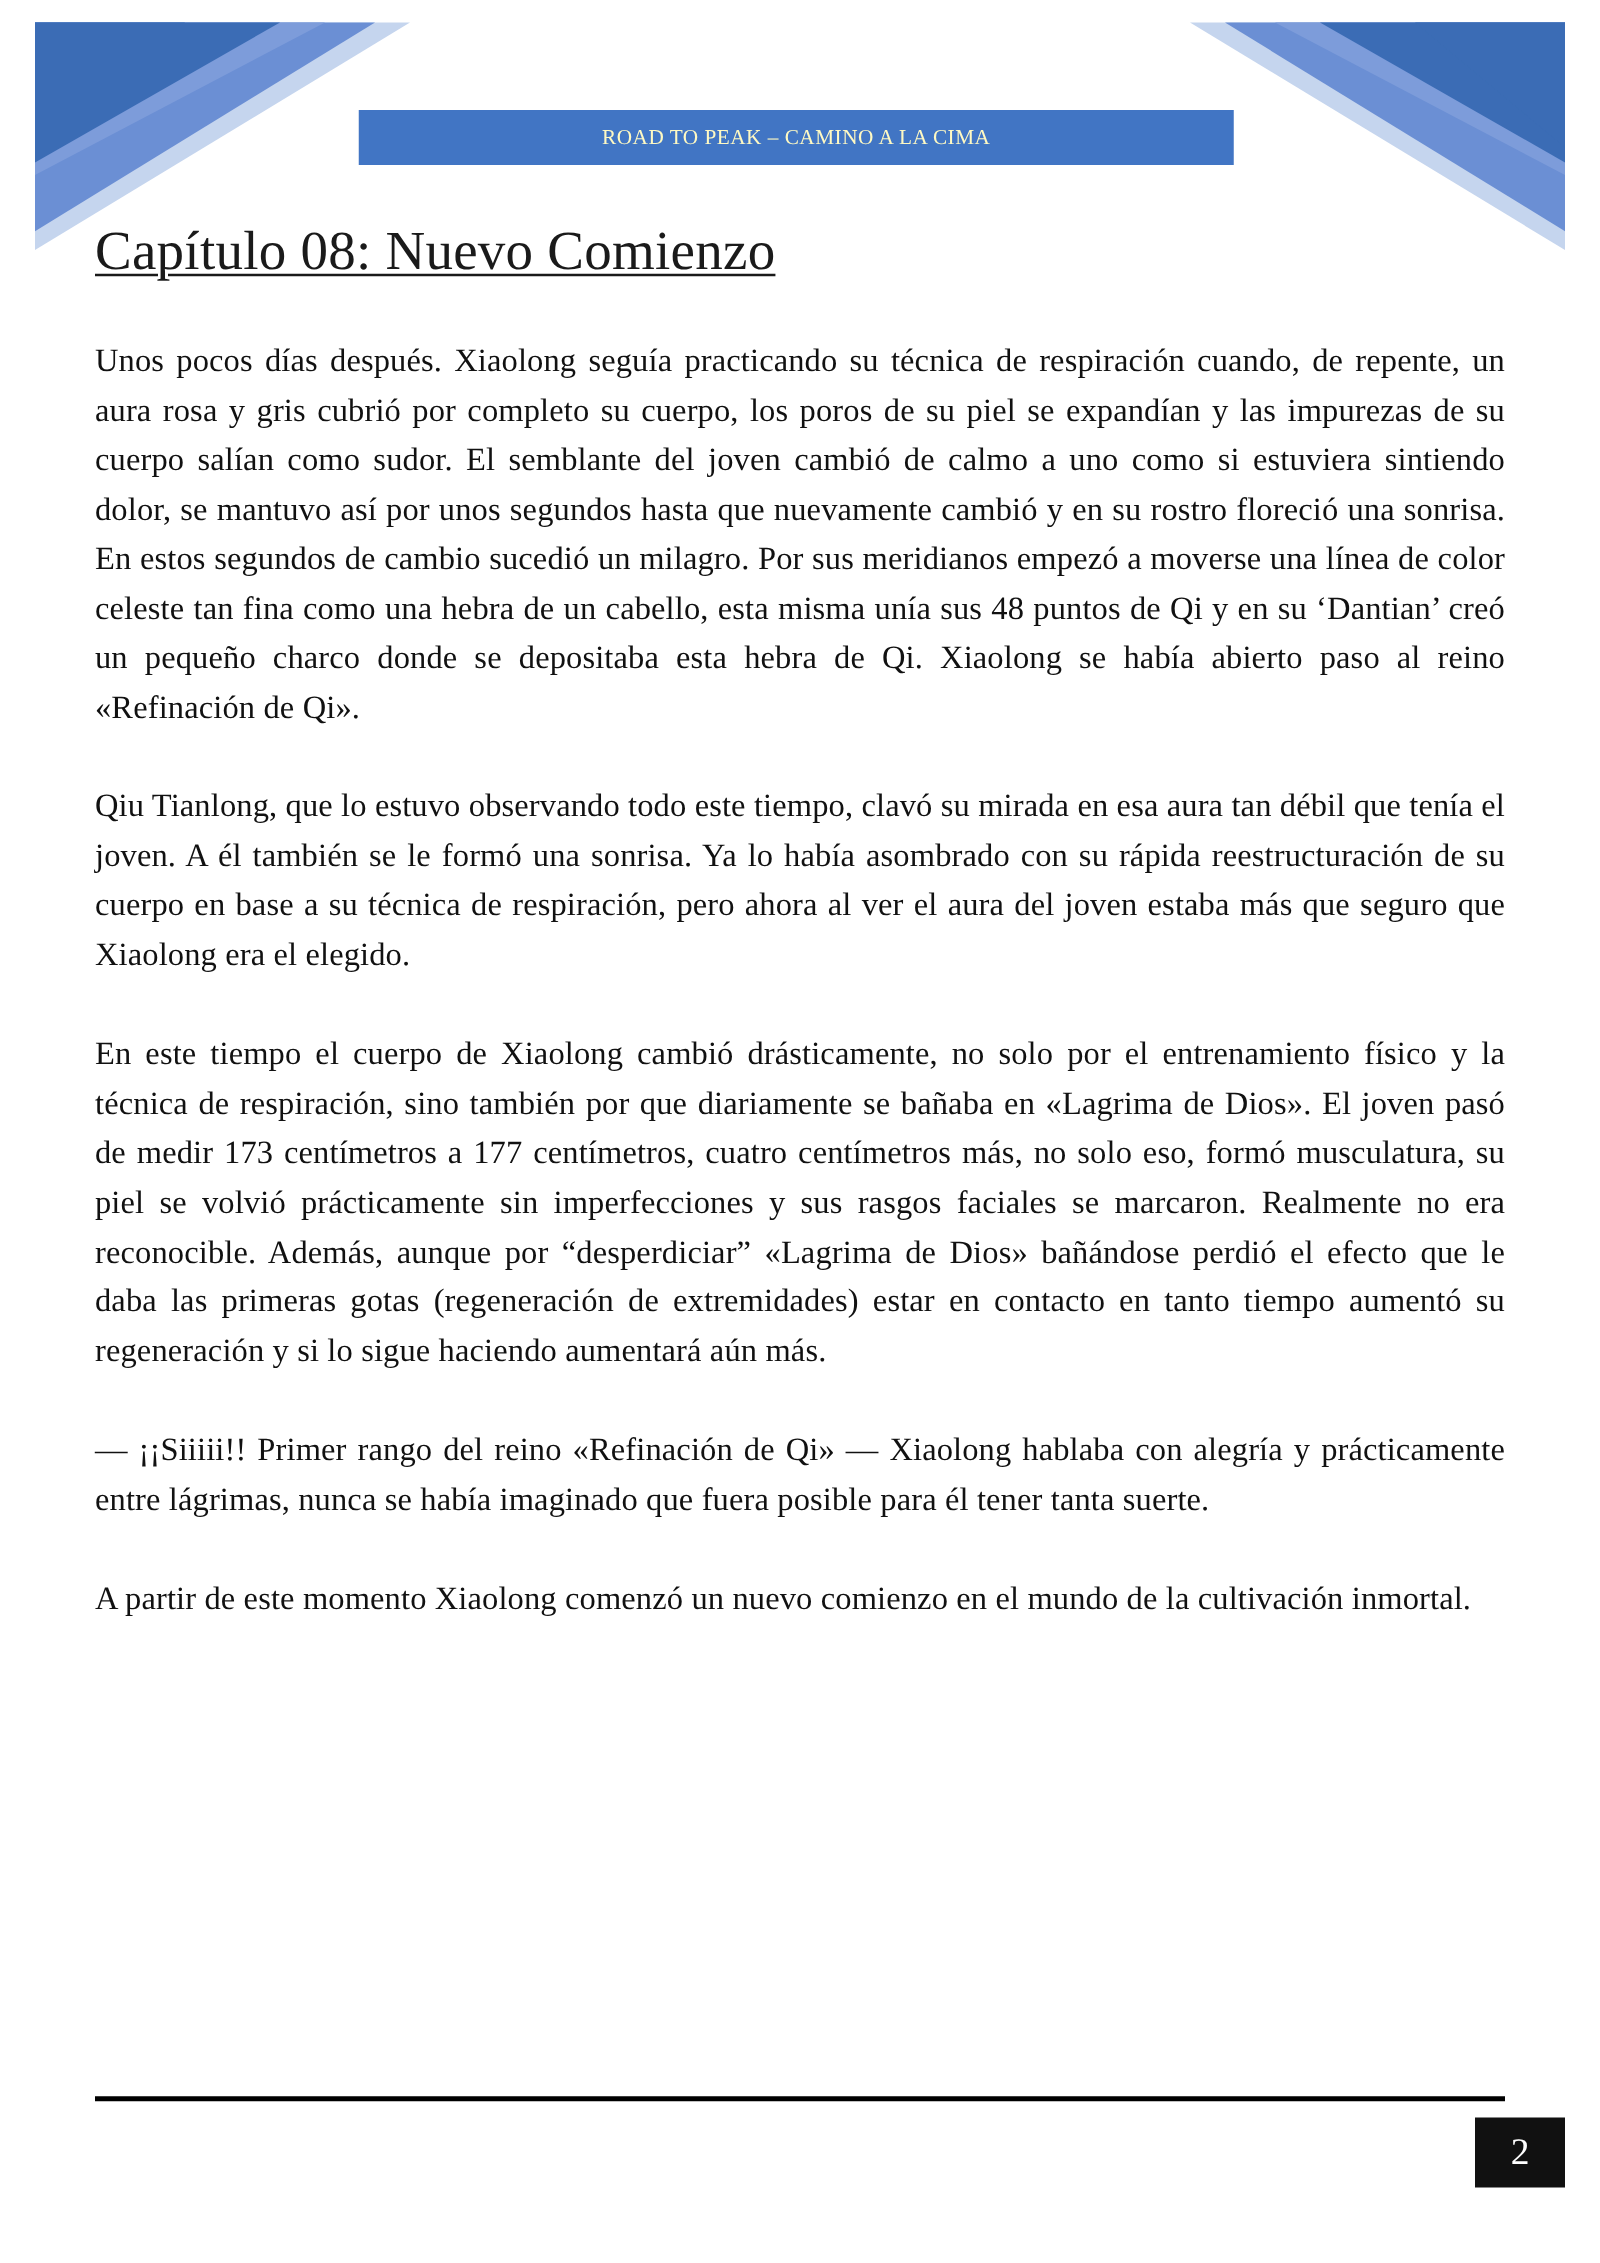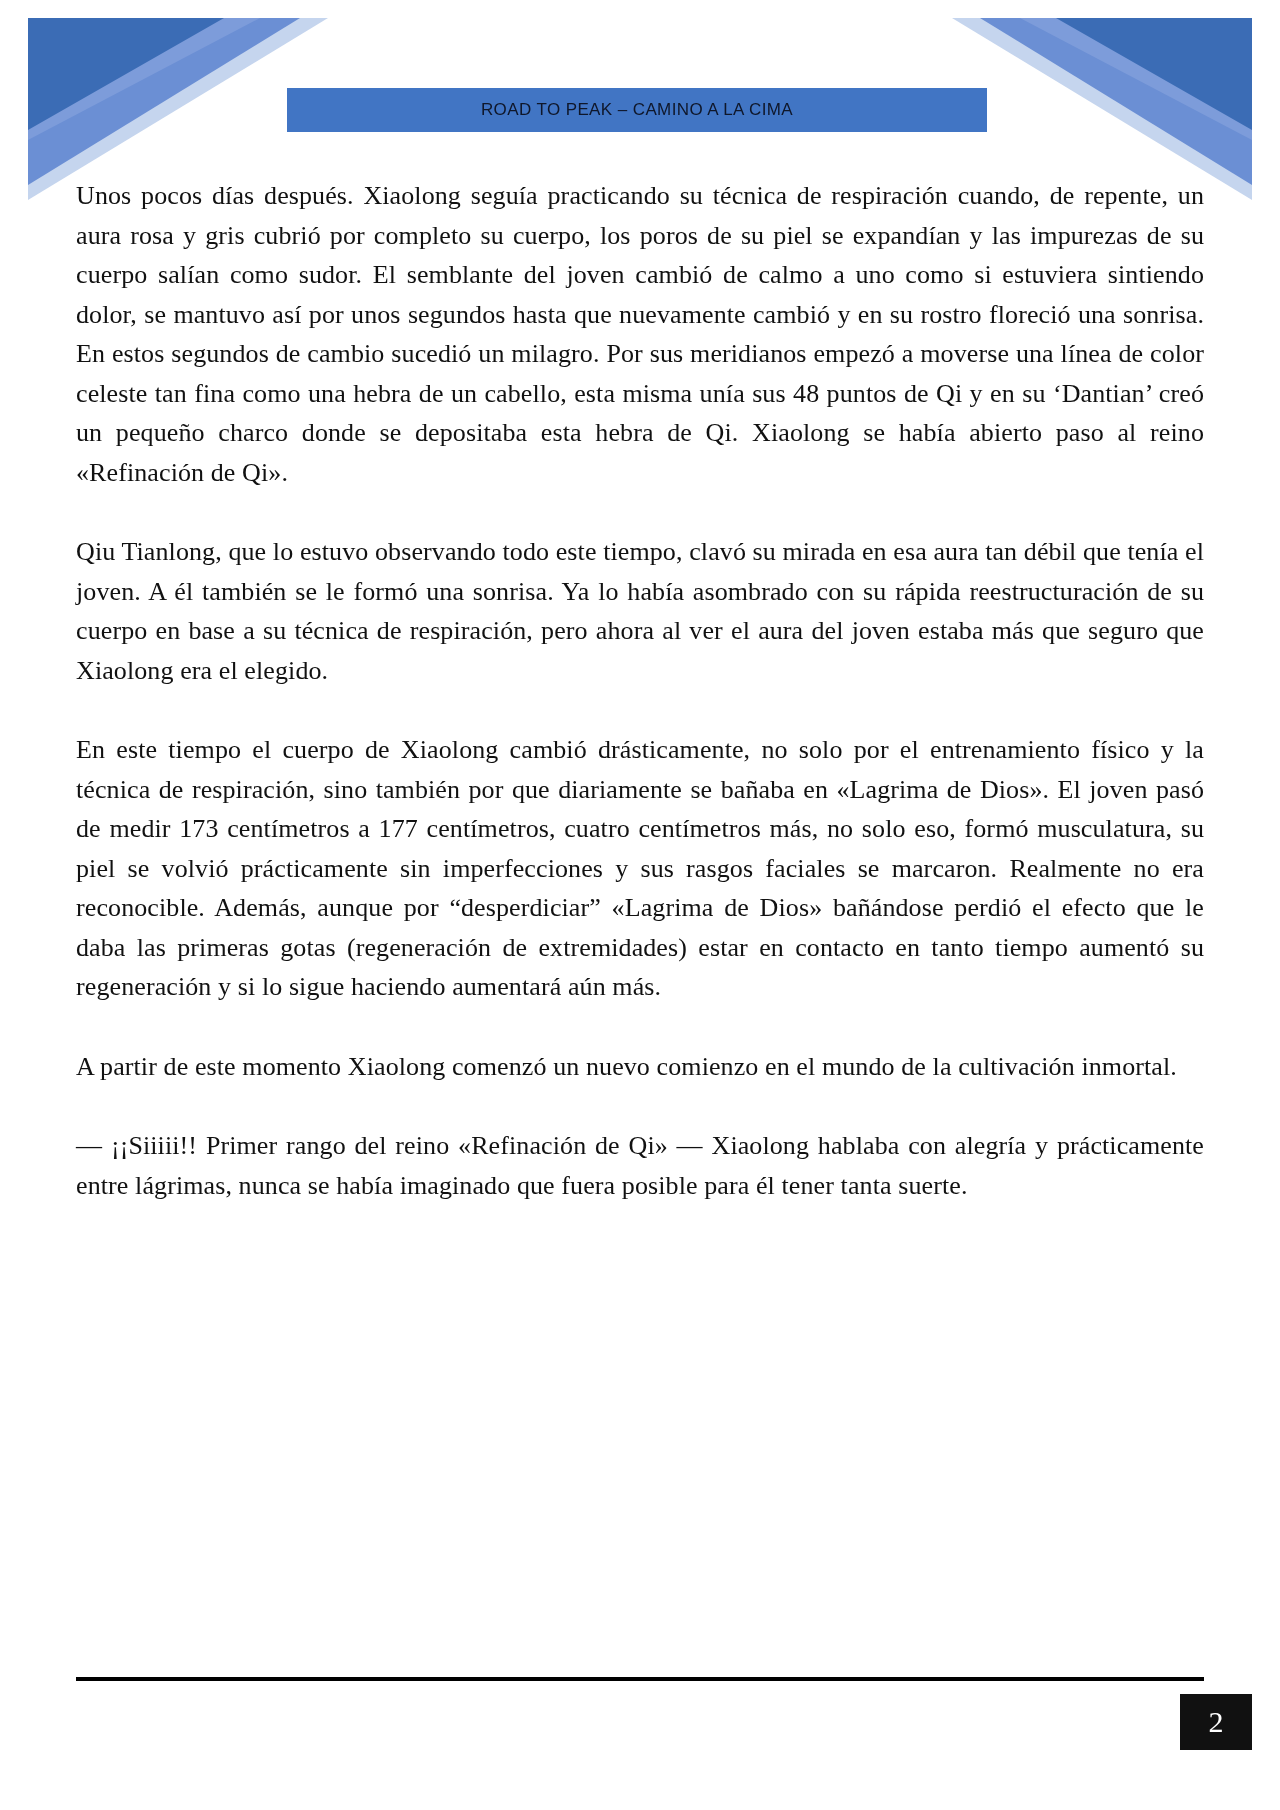--- a/index.html
+++ b/index.html
@@ -44,22 +44,22 @@
     left: 287px;
     top: 88px;
     width: 700px;
     height: 44px;
     background: #4175c4;
     display: flex;
     align-items: center;
     justify-content: center;
   }
   .header-banner-text {
-    color: #0f172a;
-    font-family: Liberation Sans, sans-serif;
+    color: #fef9c3;
+    font-family: Liberation Serif, serif;
     font-size: 17px;
     letter-spacing: 0.4px;
     white-space: nowrap;
   }
 
   
   .content {
     position: absolute;
     left: 76px;
     top: 176px;
@@ -144,26 +144,27 @@
       <polygon points="0,18 120,18 0,118" fill="#3b6cb5"></polygon>
     </svg>
   </div>
 
   <div class="header-banner">
     <span class="header-banner-text">ROAD TO PEAK – CAMINO A LA CIMA</span>
   </div>
 
   <div class="content">
 
+    <h1 class="chapter-title"><span class="u">Capítulo 08: Nuevo Comienzo</span></h1>
 
     <p class="para">Unos pocos días después. Xiaolong seguía practicando su técnica de respiración cuando, de repente, un aura rosa y gris cubrió por completo su cuerpo, los poros de su piel se expandían y las impurezas de su cuerpo salían como sudor. El semblante del joven cambió de calmo a uno como si estuviera sintiendo dolor, se mantuvo así por unos segundos hasta que nuevamente cambió y en su rostro floreció una sonrisa. En estos segundos de cambio sucedió un milagro. Por sus meridianos empezó a moverse una línea de color celeste tan fina como una hebra de un cabello, esta misma unía sus 48 puntos de Qi y en su ‘Dantian’ creó un pequeño charco donde se depositaba esta hebra de Qi. Xiaolong se había abierto paso al reino «Refinación de Qi».</p>
     <p class="para">Qiu Tianlong, que lo estuvo observando todo este tiempo, clavó su mirada en esa aura tan débil que tenía el joven. A él también se le formó una sonrisa. Ya lo había asombrado con su rápida reestructuración de su cuerpo en base a su técnica de respiración, pero ahora al ver el aura del joven estaba más que seguro que Xiaolong era el elegido.</p>
     <p class="para">En este tiempo el cuerpo de Xiaolong cambió drásticamente, no solo por el entrenamiento físico y la técnica de respiración, sino también por que diariamente se bañaba en «Lagrima de Dios». El joven pasó de medir 173 centímetros a 177 centímetros, cuatro centímetros más, no solo eso, formó musculatura, su piel se volvió prácticamente sin imperfecciones y sus rasgos faciales se marcaron. Realmente no era reconocible. Además, aunque por “desperdiciar” «Lagrima de Dios» bañándose perdió el efecto que le daba las primeras gotas (regeneración de extremidades) estar en contacto en tanto tiempo aumentó su regeneración y si lo sigue haciendo aumentará aún más.</p>
+    <p class="para">— ¡¡Siiiii!! Primer rango del reino «Refinación de Qi» — Xiaolong hablaba con alegría y prácticamente entre lágrimas, nunca se había imaginado que fuera posible para él tener tanta suerte.</p>
     <p class="para">A partir de este momento Xiaolong comenzó un nuevo comienzo en el mundo de la cultivación inmortal.</p>
-    <p class="para">— ¡¡Siiiii!! Primer rango del reino «Refinación de Qi» — Xiaolong hablaba con alegría y prácticamente entre lágrimas, nunca se había imaginado que fuera posible para él tener tanta suerte.</p>
 
   </div>
 
   <div class="footer-rule"></div>
   <div class="page-number-box">
     <span class="page-number-text">2</span>
   </div>
 
 </div>
 

